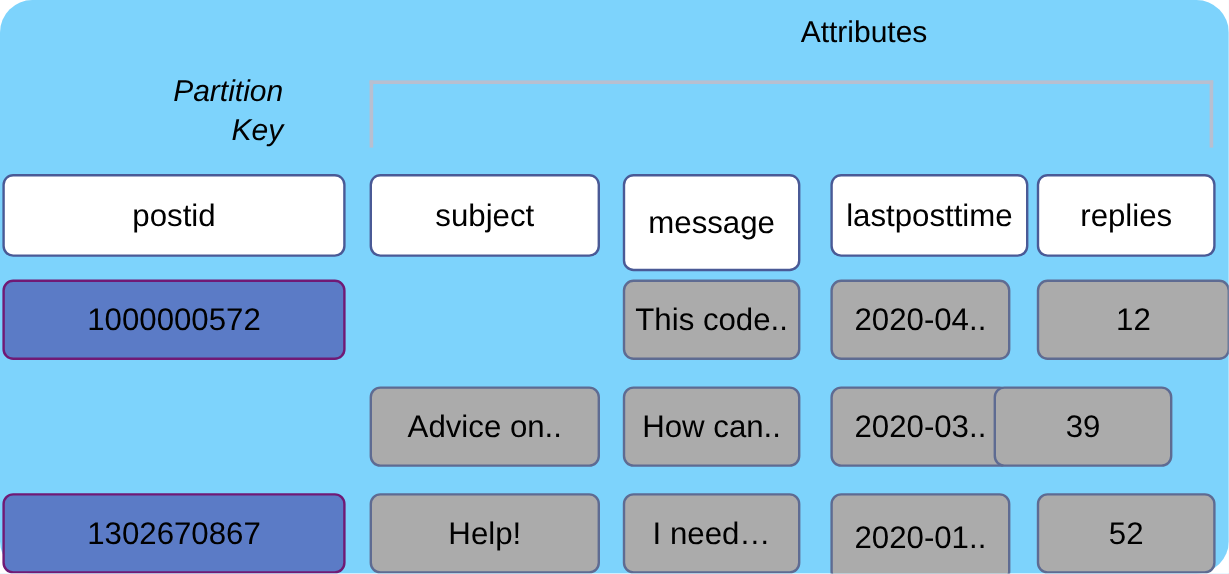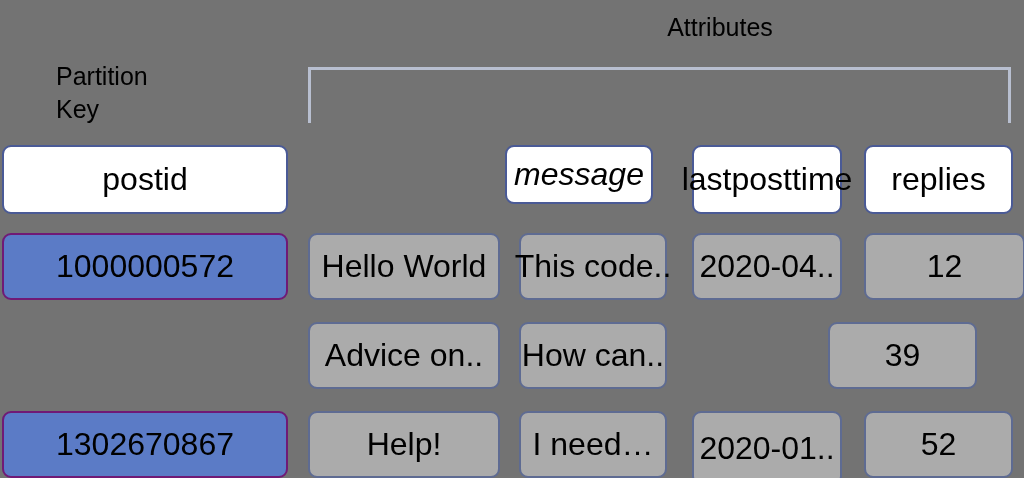--- a/index.html
+++ b/index.html
@@ -10,44 +10,46 @@
   body {
     font-family: "Liberation Sans", sans-serif;
     width: 1024px;
     height: 478px;
     overflow: hidden;
   }
   #canvas {
     position: relative;
     width: 1024px;
     height: 478px;
-    background: #737373;
+    background: #7dd3fc;
+    border-radius: 27px;
   }
 
   
   .attributes-title {
     position: absolute;
     left: 600px;
     top: 10px;
     width: 240px;
     text-align: center;
     font-size: 25px;
     color: #000000;
     line-height: 34px;
     white-space: nowrap;
   }
   .partition-key-label {
     position: absolute;
     left: 56px;
     top: 60px;
     width: 180px;
-    text-align: left;
+    text-align: right;
     font-size: 25px;
     color: #000000;
     line-height: 33px;
+    font-style: italic;
   }
   .partition-key-label span { display: block; }
 
   
   .attr-bracket {
     position: absolute;
     left: 308px;
     top: 67px;
     width: 703px;
     height: 56px;
@@ -58,21 +60,21 @@
   }
 
   
   .cell {
     position: absolute;
     box-sizing: border-box;
     border-radius: 9px;
     display: flex;
     align-items: center;
     justify-content: center;
-    font-size: 32px;
+    font-size: 26px;
     color: #000000;
     white-space: nowrap;
   }
   .cell.header {
     background: #ffffff;
     border: 2px solid #4a5a96;
   }
   .cell.key {
     background: #5b7bc6;
     border: 2px solid #701a75;
@@ -91,35 +93,36 @@
 
   <div class="attr-bracket"></div>
 
   <div class="partition-key-label">
     <span>Partition</span>
     <span>Key</span>
   </div>
 
   <div class="cell header" style="left:2px;  top:145px; width:286px; height:69px;">postid</div>
 
+  <div class="cell header" style="left:308px; top:145px; width:192px; height:69px;">subject</div>
 
-  <div class="cell header" style="left:505px; top:145px; width:148px; height:59px;font-style:italic;">message</div>
+  <div class="cell header" style="left:519px; top:145px; width:148px; height:81px;">message</div>
 
-  <div class="cell header" style="left:692px; top:145px; width:150px; height:69px;">lastposttime</div>
+  <div class="cell header" style="left:692px; top:145px; width:165px; height:69px;">lastposttime</div>
 
   <div class="cell header" style="left:864px; top:145px; width:149px; height:69px;">replies</div>
 
   <div class="cell key" style="left:2px;   top:233px; width:286px; height:67px;">1000000572</div>
-  <div class="cell attr" style="left:308px; top:233px; width:192px; height:67px;">Hello World</div>
   <div class="cell attr" style="left:519px; top:233px; width:148px; height:67px;">This code..</div>
   <div class="cell attr" style="left:692px; top:233px; width:150px; height:67px;">2020-04..</div>
   <div class="cell attr" style="left:864px; top:233px; width:161px; height:67px;">12</div>
 
   <div class="cell attr" style="left:308px; top:322px; width:192px; height:67px;">Advice on..</div>
   <div class="cell attr" style="left:519px; top:322px; width:148px; height:67px;">How can..</div>
+  <div class="cell attr" style="left:692px; top:322px; width:150px; height:67px;">2020-03..</div>
   <div class="cell attr" style="left:828px; top:322px; width:149px; height:67px;">39</div>
 
   <div class="cell key" style="left:2px;   top:411px; width:286px; height:67px;">1302670867</div>
   <div class="cell attr" style="left:308px; top:411px; width:192px; height:67px;">Help!</div>
   <div class="cell attr" style="left:519px; top:411px; width:148px; height:67px;">I need…</div>
   <div class="cell attr" style="left:692px; top:411px; width:150px; height:74px;">2020-01..</div>
   <div class="cell attr" style="left:864px; top:411px; width:149px; height:67px;">52</div>
 
 </div>
 

